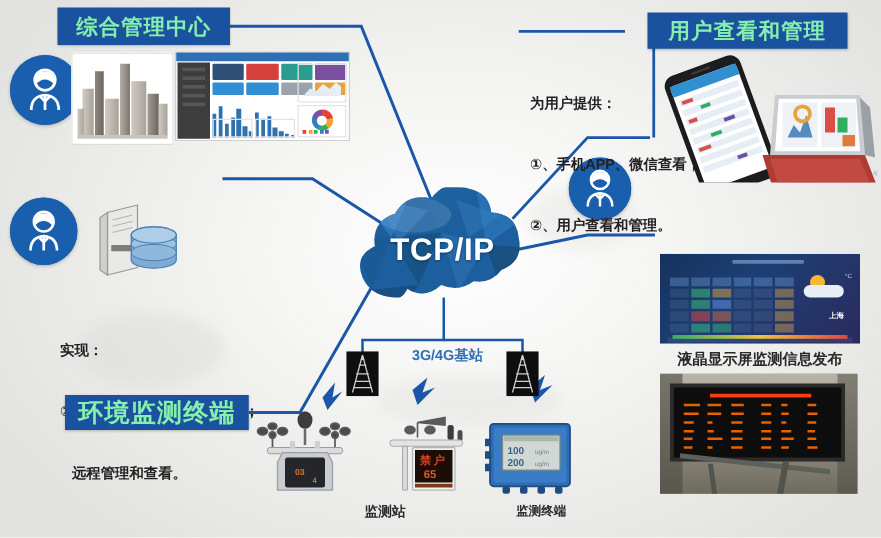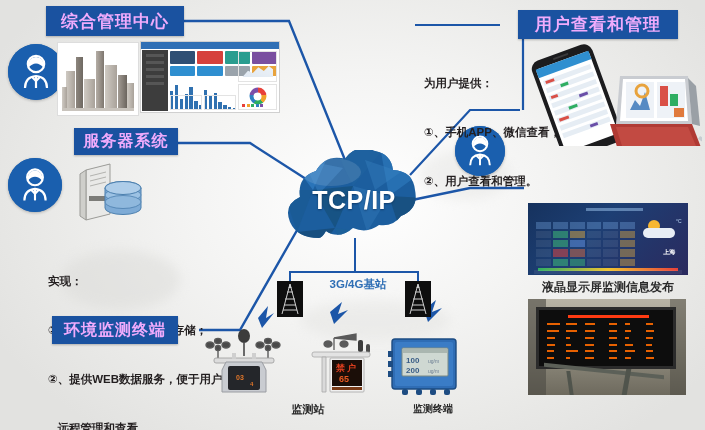--- a/index.html
+++ b/index.html
@@ -12,21 +12,21 @@
   #stage{position:absolute;left:0;top:0;width:705px;height:430px;}
 
   
   .grain{position:absolute;border-radius:50%;background:#d9d9d6;opacity:.45;filter:blur(6px);pointer-events:none;}
 
   
   #wires{position:absolute;left:0;top:0;width:705px;height:430px;}
 
   
   .banner{
-    position:absolute;background:#1a52a0;color:#f0abfc;
+    position:absolute;background:#1a52a0;color:#86efac;
     font-weight:bold;letter-spacing:1px;
     display:flex;align-items:center;justify-content:center;
     box-shadow:0 1px 2px rgba(0,0,0,.25);
     white-space:nowrap;
   }
 
   
   .person{position:absolute;border-radius:50%;background:#1a5fae;
           box-shadow:0 1px 3px rgba(0,0,0,.25);}
   .person svg{display:block;width:100%;height:100%;}
@@ -219,23 +219,20 @@
           </div>
         </div>
         <div class="foots">
             <i></i>
             <i></i>
           </div>
       </div>
     </div>
   </div>
 
-  <div class="banner" style="left:74px;top:128px;width:104px;height:27px;font-size:16px;">
-    <span>服务器系统</span>
-  </div>
 
   <div class="person" style="left:8px;top:158px;width:54px;height:54px;">
     <svg viewBox="0 0 56 56">
       <circle cx="28" cy="28" r="28" fill="#1a5fae"></circle>
       <g fill="none" stroke="#fff" stroke-width="2.2">
         <circle cx="28" cy="20" r="8.2"></circle>
         <path d="M17 44 q0-11 11-12 q11 1 11 12"></path>
         <path d="M28 32 l0 12"></path>
         <path d="M24 33 l4 4 l4-4"></path>
       </g>
@@ -261,25 +258,24 @@
         <ellipse cx="47" cy="35" rx="18" ry="6.5" fill="#9cc2e4" stroke="#4b7fae" stroke-width=".8"></ellipse>
         <ellipse cx="47" cy="42" rx="18" ry="6.5" fill="#8fb8dd" stroke="#4b7fae" stroke-width=".8"></ellipse>
         <ellipse cx="47" cy="28" rx="18" ry="6.5" fill="#aecde9" stroke="#4b7fae" stroke-width="1"></ellipse>
       </g>
     </svg>
   </div>
 
   <div class="blk" style="left:48px;top:240px;font-size:11.5px;">
     <div>实现：</div>
     <div>①、为用户提供监测数据存储；</div>
-    <div>②、提供WEB数据服务，便于用户</div>
     <div>   远程管理和查看。</div>
   </div>
 
-  <div class="banner" style="left:52px;top:316px;width:126px;height:28px;font-size:16px;">
+  <div class="banner" style="left:52px;top:316px;width:147px;height:28px;font-size:20px;">
     <span>环境监测终端</span>
   </div>
 
   <div id="cloud" style="left:283px;top:150px;width:142px;height:98px;">
     <svg viewBox="0 0 142 98" width="142" height="98">
       <defs>
         <clipPath id="cl">
           <path d="M36 88 q-22 0-29-16 q-7-17 10-25 q-3-20 16-26 q10-17 29-12 q11-16 30-8 q16 3 18 19
                    q20 1 22 20 q4 19-14 26 q-8 11-22 9 q-12 9-26 3 q-14 12-27 3 q-4 7-7 7z"></path>
         </clipPath>

